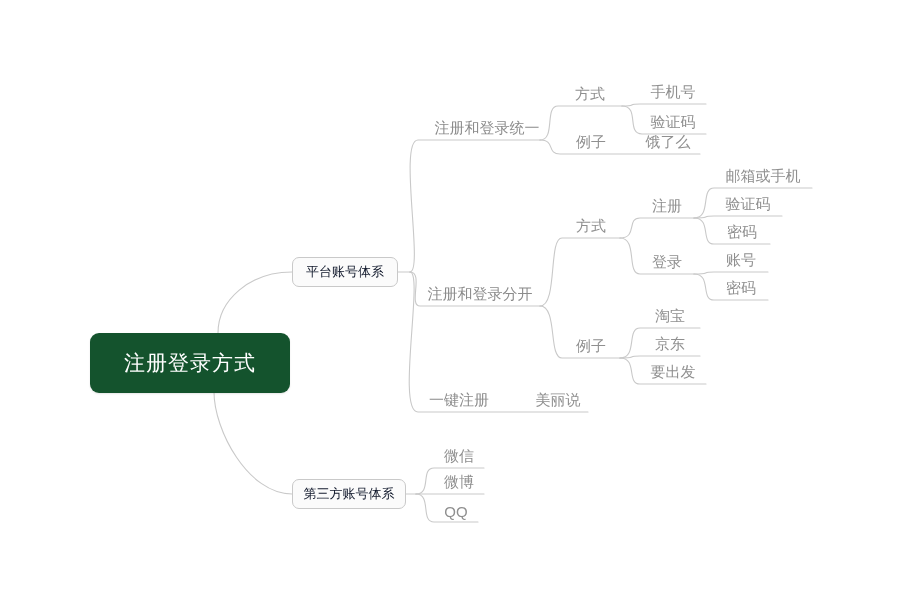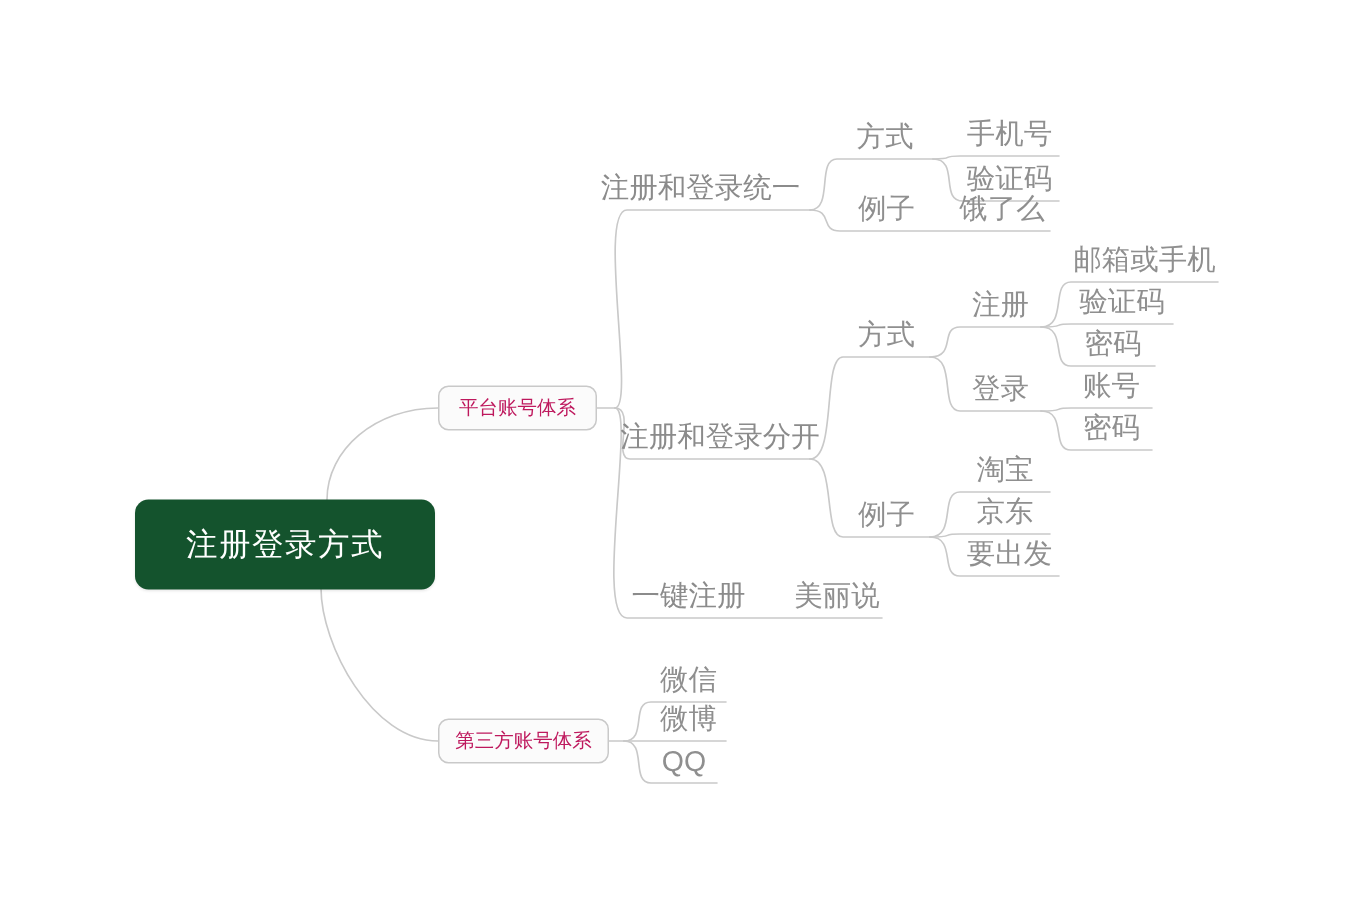--- a/index.html
+++ b/index.html
@@ -44,30 +44,30 @@
     display: flex;
     align-items: center;
     justify-content: center;
     box-shadow: 0 1px 2px rgba(0,0,0,0.10);
   }
   
   .node-box {
     background: #fbfbfb;
     border: 1px solid #c9c9c9;
     border-radius: 7px;
-    color: #be185d;
+    color: #0f172a;
     font-size: 13px;
     display: flex;
     align-items: center;
     justify-content: center;
   }
   
   .node-text {
     color: #8b8b8b;
-    font-size: 19px;
+    font-size: 15px;
     display: flex;
     align-items: flex-end;
     justify-content: center;
     padding-bottom: 2px;
   }
   .node-text.lvl-deep {
     color: #8f8f8f;
   }
 </style>
 </head>
@@ -125,21 +125,21 @@
   </div>
 
   <div class="node node-box" style="left:292px; top:257px; width:106px; height:30px;">
     <span>平台账号体系</span>
   </div>
 
   <div class="node node-box" style="left:292px; top:479px; width:114px; height:30px;">
     <span>第三方账号体系</span>
   </div>
 
-  <div class="node node-text" style="left:406px; top:112px; width:122px; height:28px;">
+  <div class="node node-text" style="left:426px; top:112px; width:122px; height:28px;">
     <span>注册和登录统一</span>
   </div>
 
   <div class="node node-text" style="left:420px; top:278px; width:120px; height:28px;">
     <span>注册和登录分开</span>
   </div>
 
   <div class="node node-text" style="left:418px; top:384px; width:82px; height:28px;align-items:flex-end;">
     <span>一键注册</span>
   </div>

